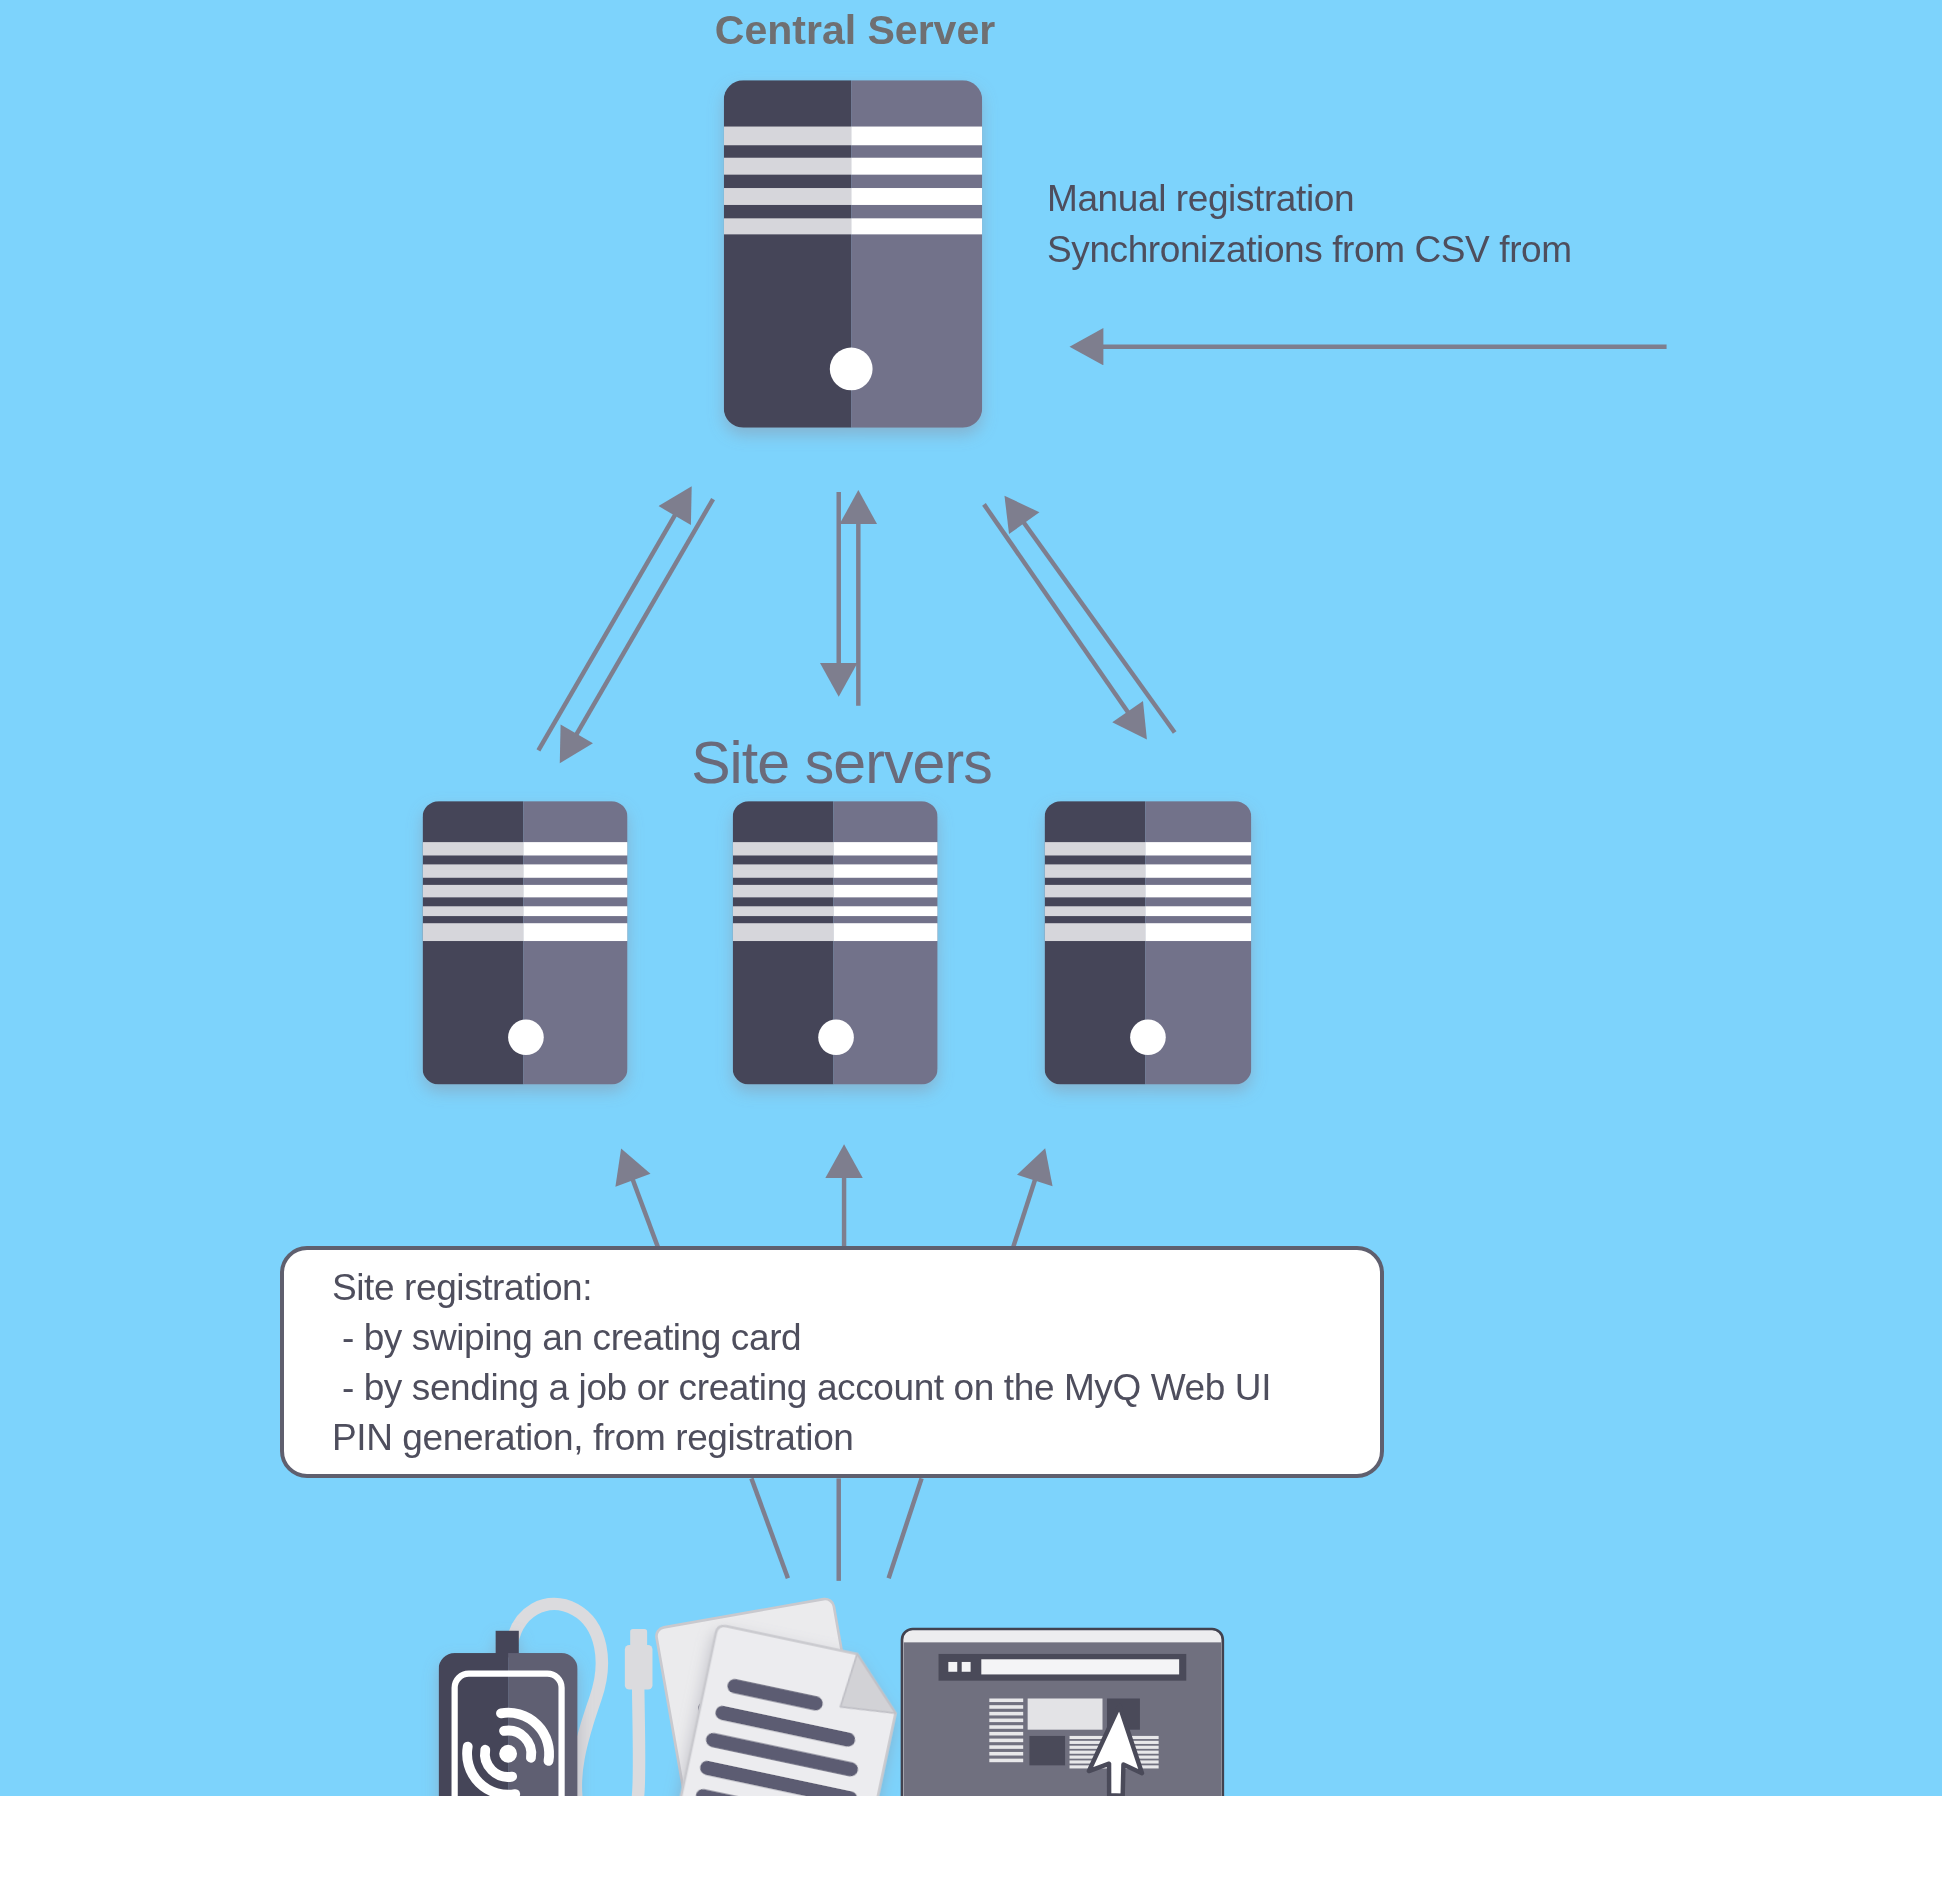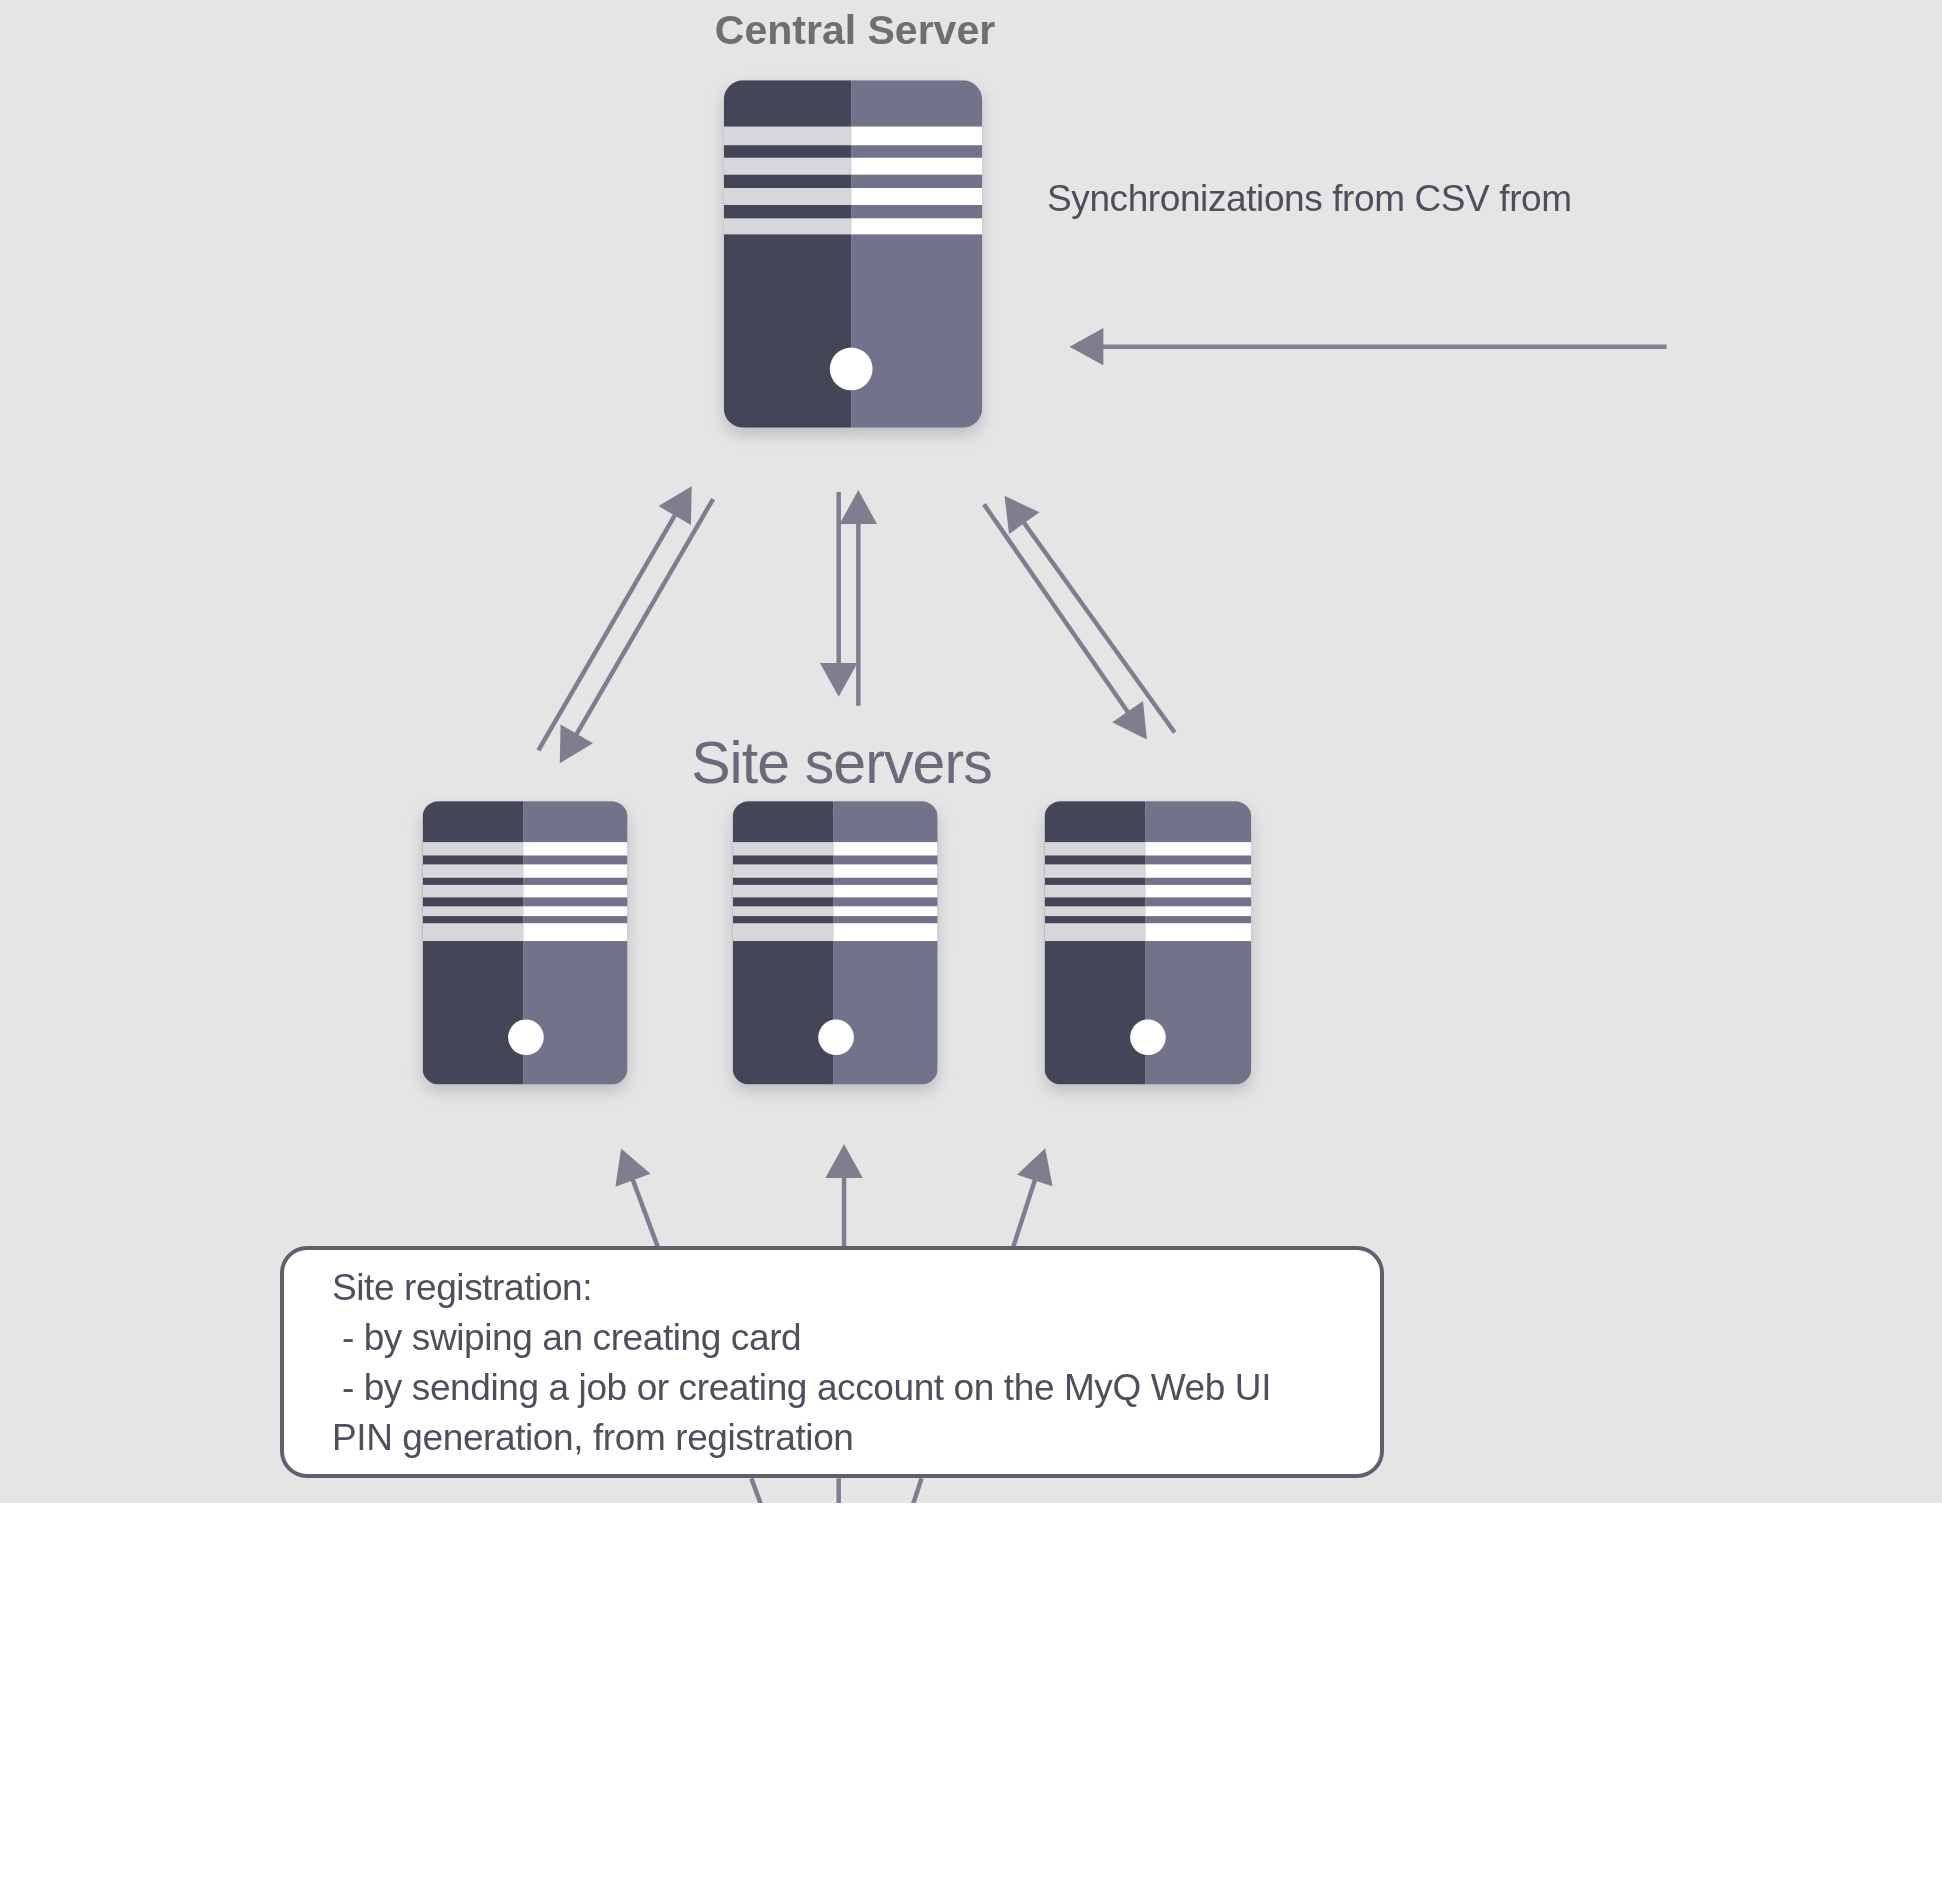--- a/index.html
+++ b/index.html
@@ -1,17 +1,17 @@
 <!DOCTYPE html>
 <html style="--c-title-text: #6F6F71; --c-body-text: #4E4E5D; --c-label-text: #6A6A7A; --c-line: #7E7E8E; --c-box-border: #5F5F6E; --c-server-dark: #454558; --c-server-light: #72728A; --c-stripe-left: #D6D6DB; --c-stripe-right: #FFFFFF; --c-page-fill: #ECECEF; --c-page-border: #C9C9CE; --c-cable: #DBDBDE; --c-screen-body: #70707F; --c-chrome-dark: #4A4A59; --c-screen-frame: #EDEDEF;font-size:14.3px"><head>
 <meta charset="utf-8">
 <style>
   html,body{margin:0;padding:0;background:#ffffff;}
   .canvas{
-    position:relative;width:1943px;height:1503px;background:#e5e5e5;
+    position:relative;width:1943px;height:1796px;background:#7dd3fc;
     font-family:"Liberation Sans", sans-serif;overflow:hidden;
   }
   .layer{position:absolute;left:0;top:0;width:1943px;height:1899px;}
   .txt{position:absolute;color:var(--c-body-text,#4E4E5D);}
   .title{
     left:659px;top:7.1px;width:392px;text-align:center;
     font-size:41px;font-weight:700;color:var(--c-title-text,#6F6F71);
   }
   .info-block{
     left:1047px;top:173px;font-size:37px;line-height:51px;
@@ -255,20 +255,21 @@
         <polygon points="985,2072 1200,2072 1200,2102 1002,2102" fill="#4A4A59"></polygon>
         <polygon points="1200,2072 1421,2072 1400,2102 1200,2102" fill="#6E6E7E"></polygon>
         <polygon points="1164,2072 1216,2072 1206,2083 1174,2083" fill="#FFFFFF"></polygon>
       </g>
     </g>
   </svg>
 
   <div class="txt title">Central Server</div>
 
   <div class="txt info-block">
+    <div>Manual registration</div>
     <div>Synchronizations from CSV from</div>
   </div>
 
   <div class="txt site-label">Site servers</div>
 
   <div class="reg-box">
     <div>Site registration:</div>
     <div> - by swiping an creating card</div>
     <div> - by sending a job or creating account on the MyQ Web UI</div>
     <div>PIN generation, from registration</div>

